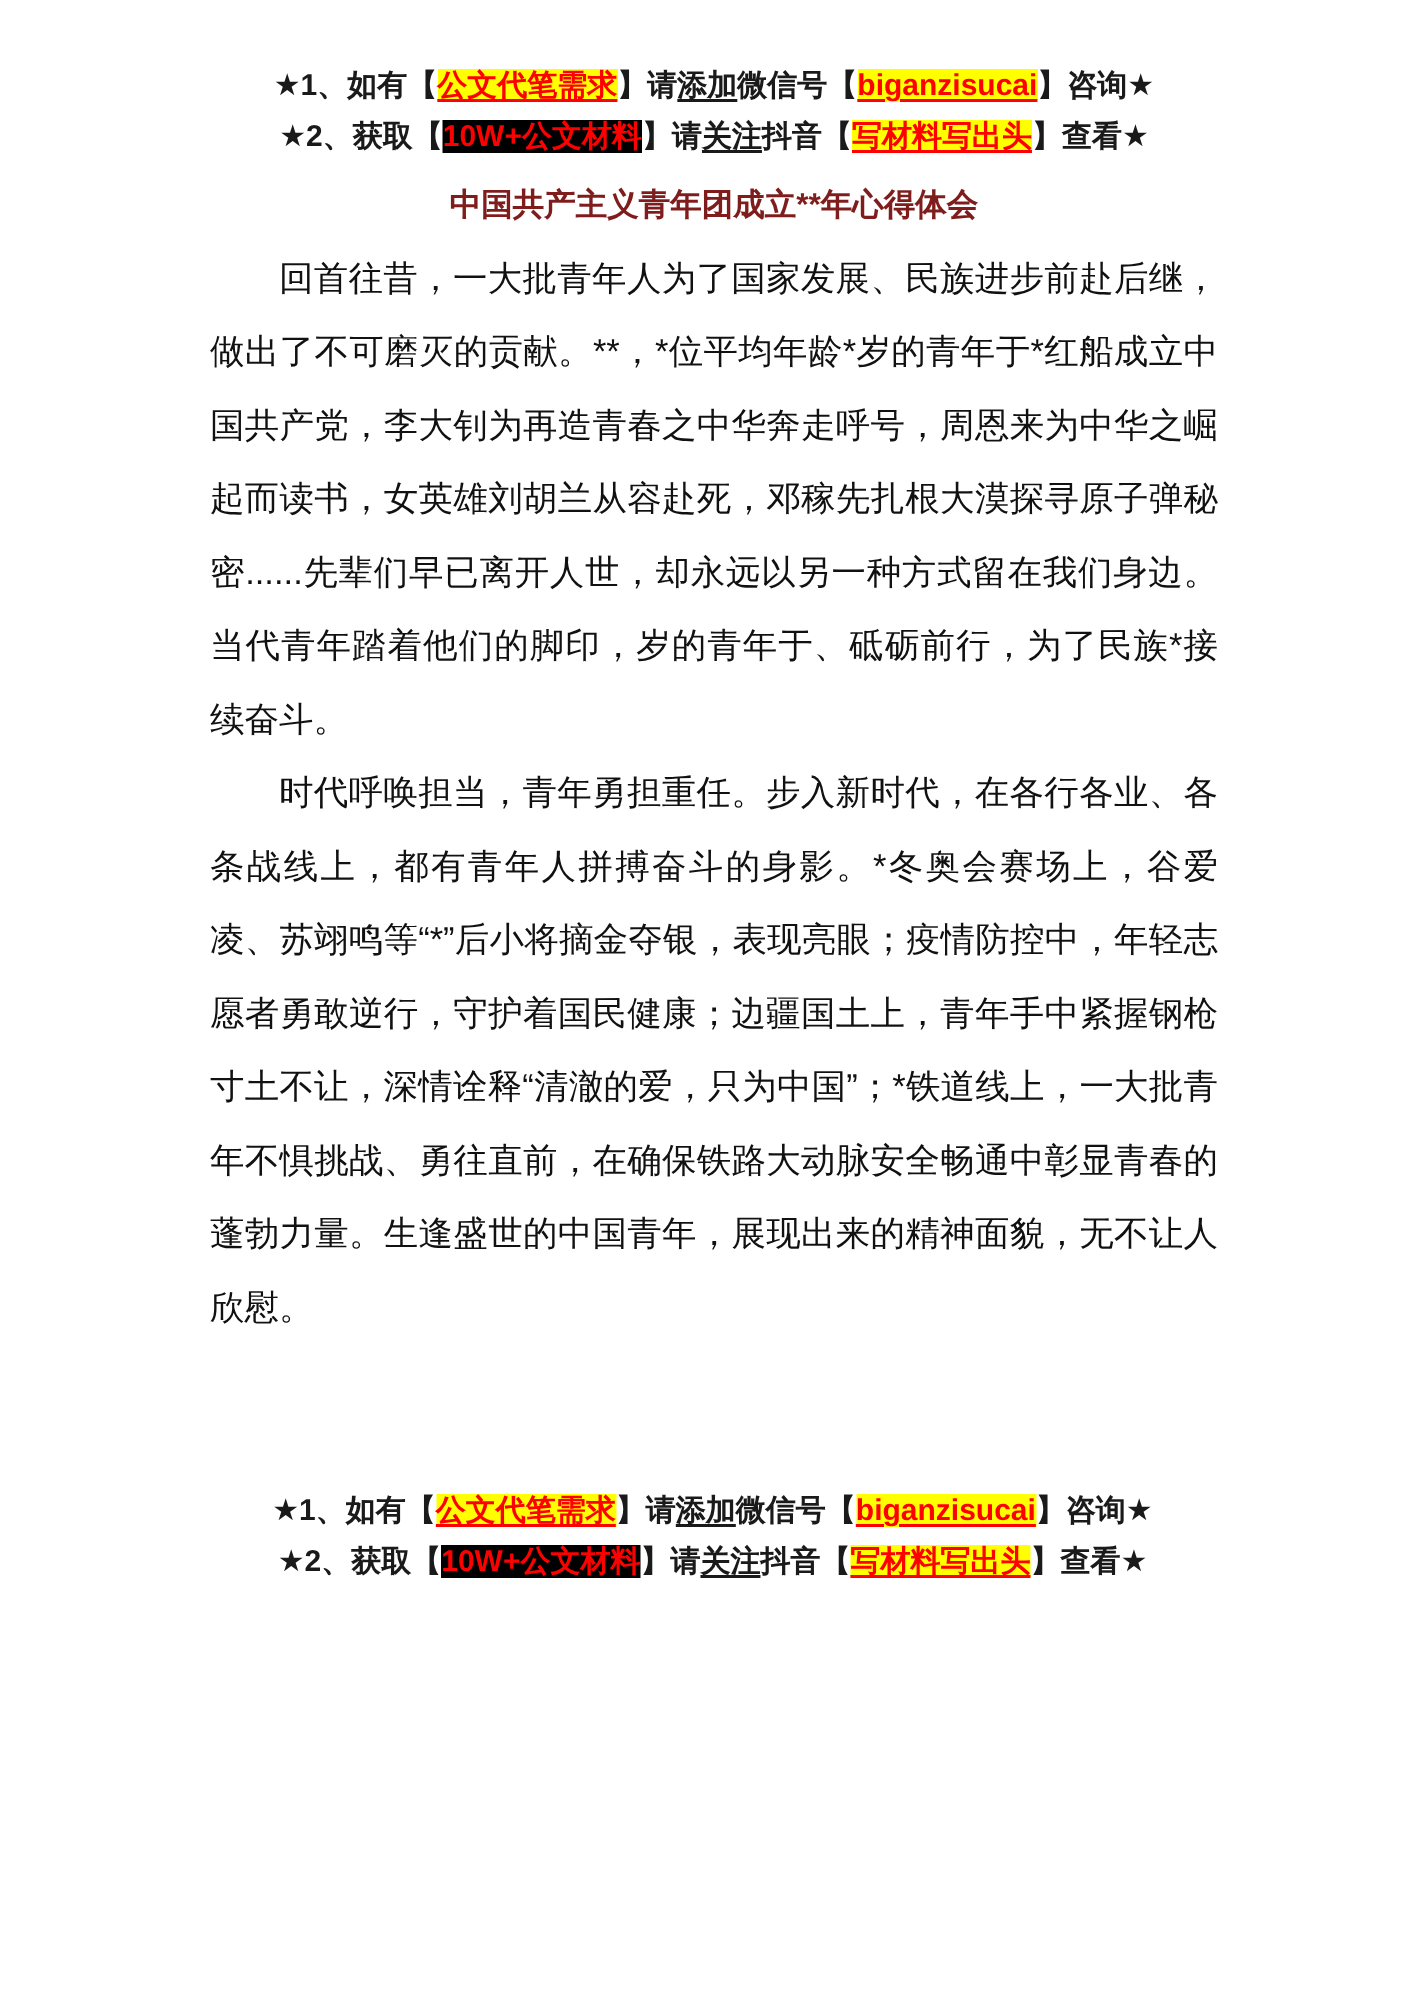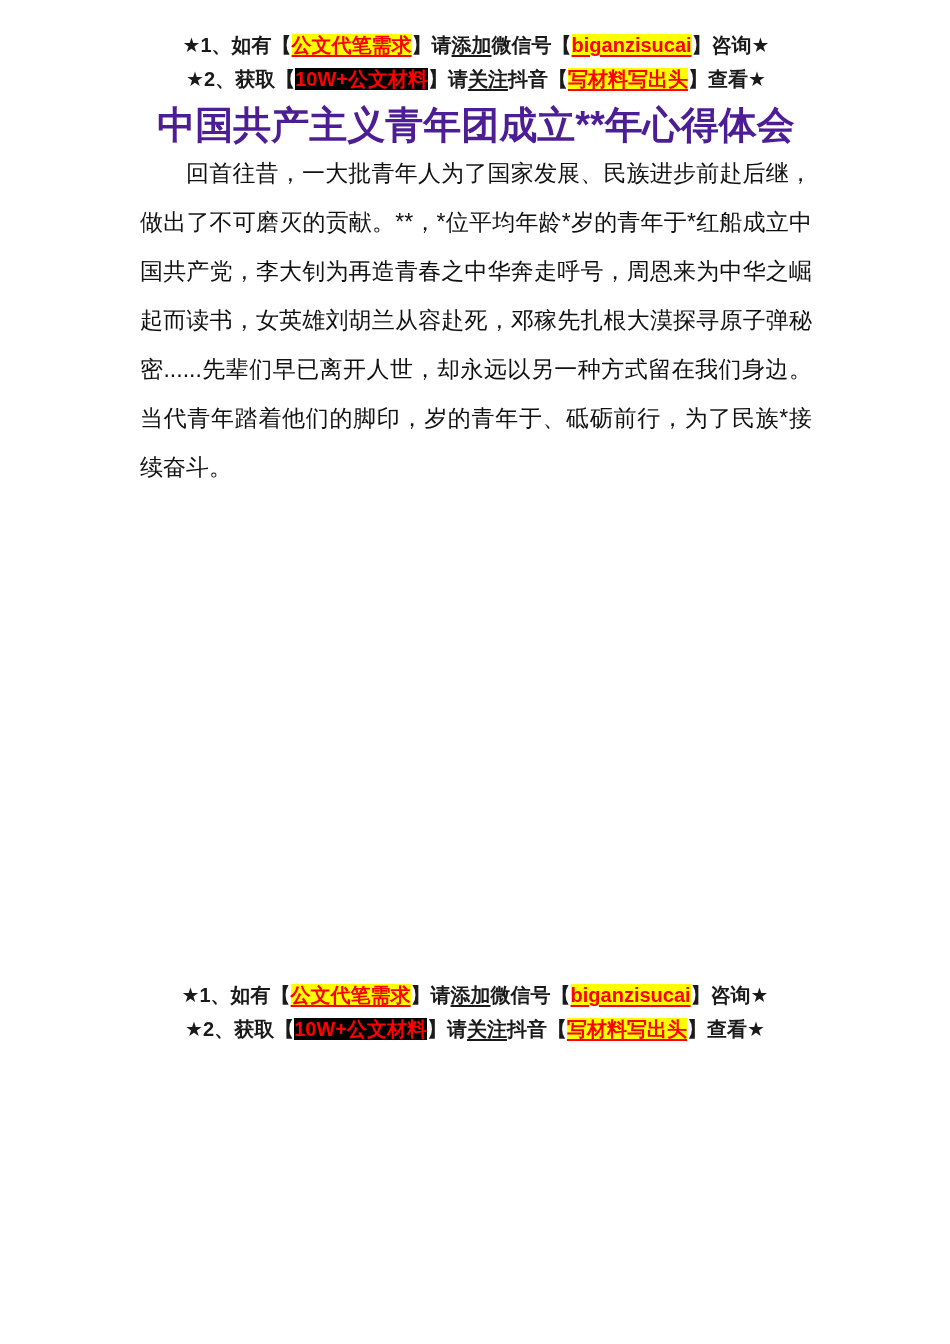--- a/index.html
+++ b/index.html
@@ -1,20 +1,20 @@
 <!DOCTYPE html>
 <html lang="zh"><head>
 <meta charset="utf-8">
 <style>
   html,body { margin:0; padding:0; background:#ffffff; }
   .page {
     position: relative;
     width: 950px;
     height: 1104px;
-    margin: 0 auto;
+    margin: 12px auto;
     background: #ffffff;
     box-sizing: border-box;
     padding: 28px 138px 0 140px;
     font-family: "Liberation Sans", "DejaVu Sans", sans-serif;
     color: #000000;
     overflow: hidden;
   }
   .promo {
     text-align: center;
     font-weight: bold;
@@ -37,24 +37,24 @@
   .seg.hl-u {
     color: #ff0000;
     background: #ffff00;
     text-decoration: underline;
     text-decoration-color: #ff0000;
     text-underline-offset: 3px;
   }
   .doc-title {
     text-align: center;
     font-weight: bold;
-    font-size: 38px;
+    font-size: 21px;
     line-height: 42px;
     margin: 8px 0 0 0;
-    color: #4c1d95;
+    color: #7f1d1d;
   }
   .body-text {
     margin-top: 3px;
     font-size: 23px;
     line-height: 49px;
     text-align: justify;
     color: #111111;
   }
   .body-text p.para {
     margin: 0;
@@ -74,20 +74,21 @@
 
   <div class="promo header-promo">
     <div class="promo-line"><span class="seg plain">★1、如有【</span><span class="seg hl-u">公文代笔需求</span><span class="seg plain">】请</span><span class="seg u">添加</span><span class="seg plain">微信号【</span><span class="seg hl-u">biganzisucai</span><span class="seg plain">】咨询★</span></div>
     <div class="promo-line"><span class="seg plain">★2、获取【</span><span class="seg hl">10W+公文材料</span><span class="seg plain">】请</span><span class="seg u">关注</span><span class="seg plain">抖音【</span><span class="seg hl-u">写材料写出头</span><span class="seg plain">】查看★</span></div>
   </div>
 
   <h1 class="doc-title">中国共产主义青年团成立**年心得体会</h1>
 
   <div class="body-text">
       <p class="para">回首往昔，一大批青年人为了国家发展、民族进步前赴后继，做出了不可磨灭的贡献。**，*位平均年龄*岁的青年于*红船成立中国共产党，李大钊为再造青春之中华奔走呼号，周恩来为中华之崛起而读书，女英雄刘胡兰从容赴死，邓稼先扎根大漠探寻原子弹秘密......先辈们早已离开人世，却永远以另一种方式留在我们身边。当代青年踏着他们的脚印，岁的青年于、砥砺前行，为了民族*接续奋斗。</p>
+      <p class="para">时代呼唤担当，青年勇担重任。步入新时代，在各行各业、各条战线上，都有青年人拼搏奋斗的身影。*冬奥会赛场上，谷爱凌、苏翊鸣等“*”后小将摘金夺银，表现亮眼；疫情防控中，年轻志愿者勇敢逆行，守护着国民健康；边疆国土上，青年手中紧握钢枪寸土不让，深情诠释“清澈的爱，只为中国”；*铁道线上，一大批青年不惧挑战、勇往直前，在确保铁路大动脉安全畅通中彰显青春的蓬勃力量。生逢盛世的中国青年，展现出来的精神面貌，无不让人欣慰。</p>
     </div>
 
   <div class="promo footer-promo">
     <div class="promo-line"><span class="seg plain">★1、如有【</span><span class="seg hl-u">公文代笔需求</span><span class="seg plain">】请</span><span class="seg u">添加</span><span class="seg plain">微信号【</span><span class="seg hl-u">biganzisucai</span><span class="seg plain">】咨询★</span></div>
     <div class="promo-line"><span class="seg plain">★2、获取【</span><span class="seg hl">10W+公文材料</span><span class="seg plain">】请</span><span class="seg u">关注</span><span class="seg plain">抖音【</span><span class="seg hl-u">写材料写出头</span><span class="seg plain">】查看★</span></div>
   </div>
 
 </div>
 
 </body></html>

